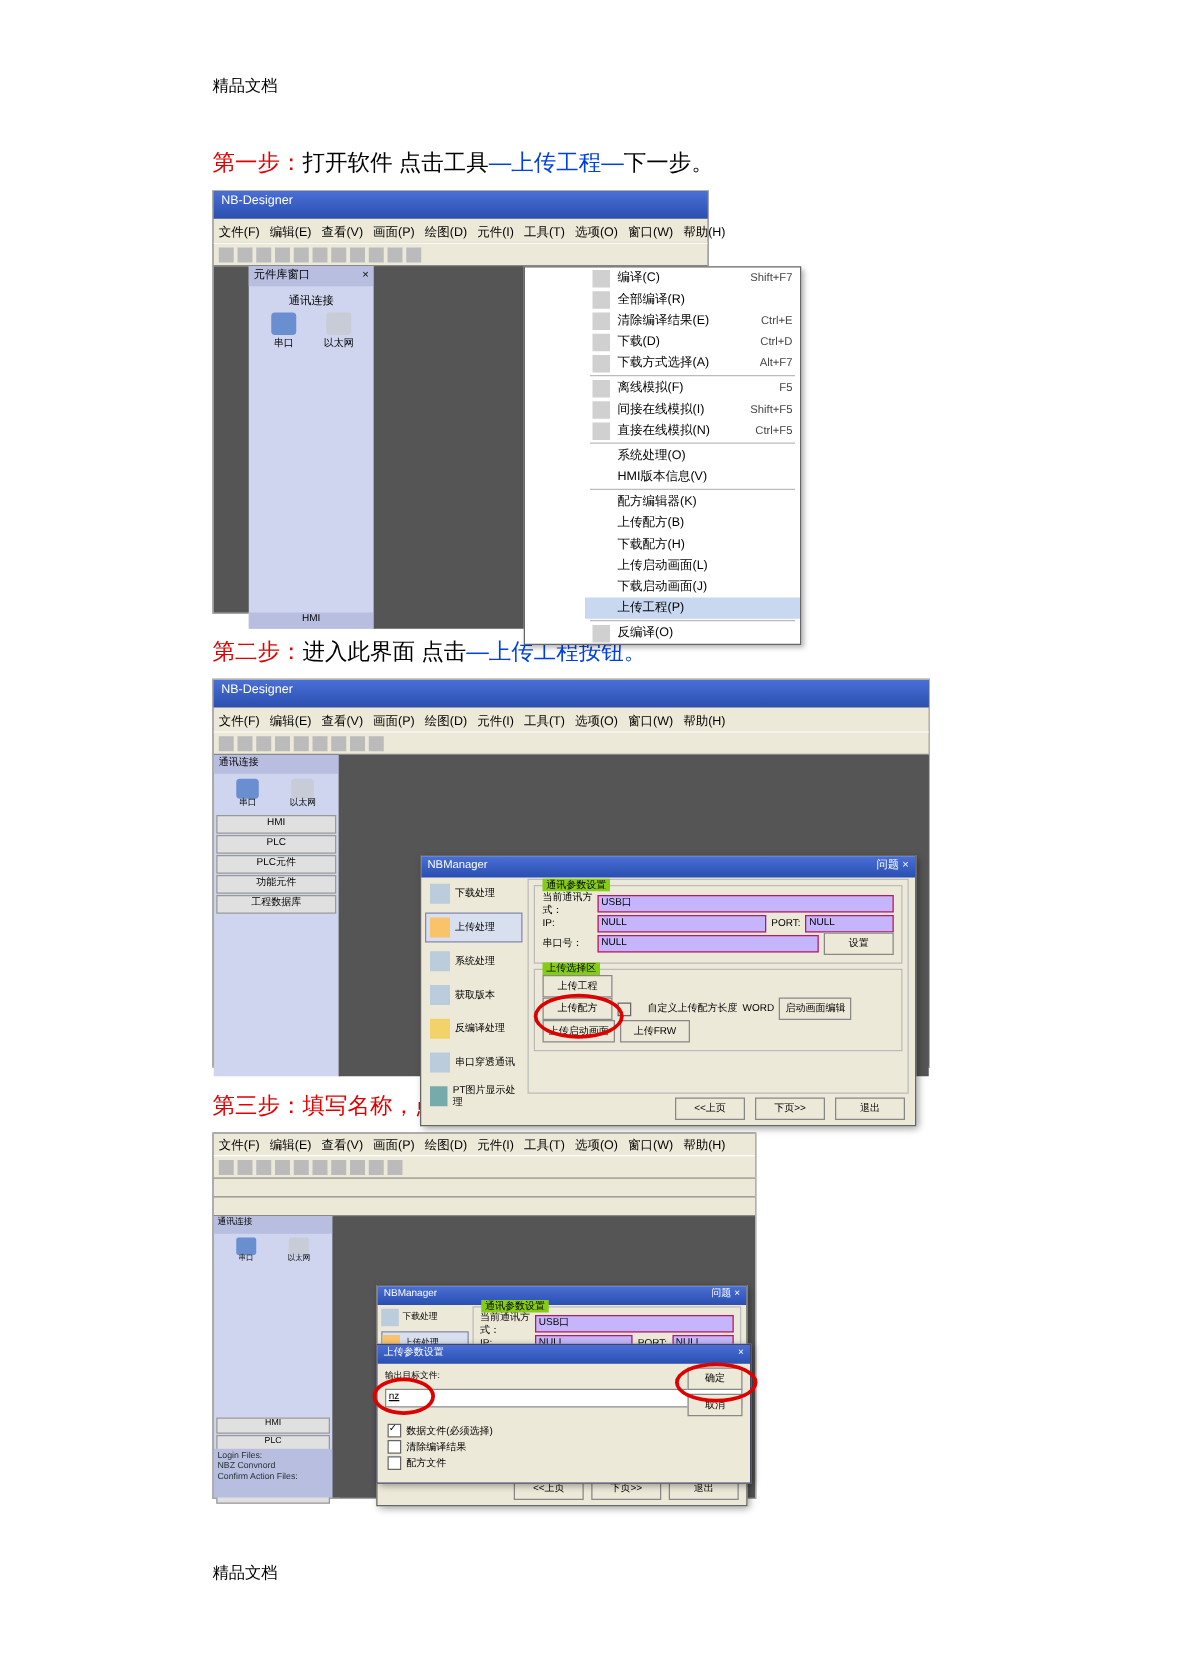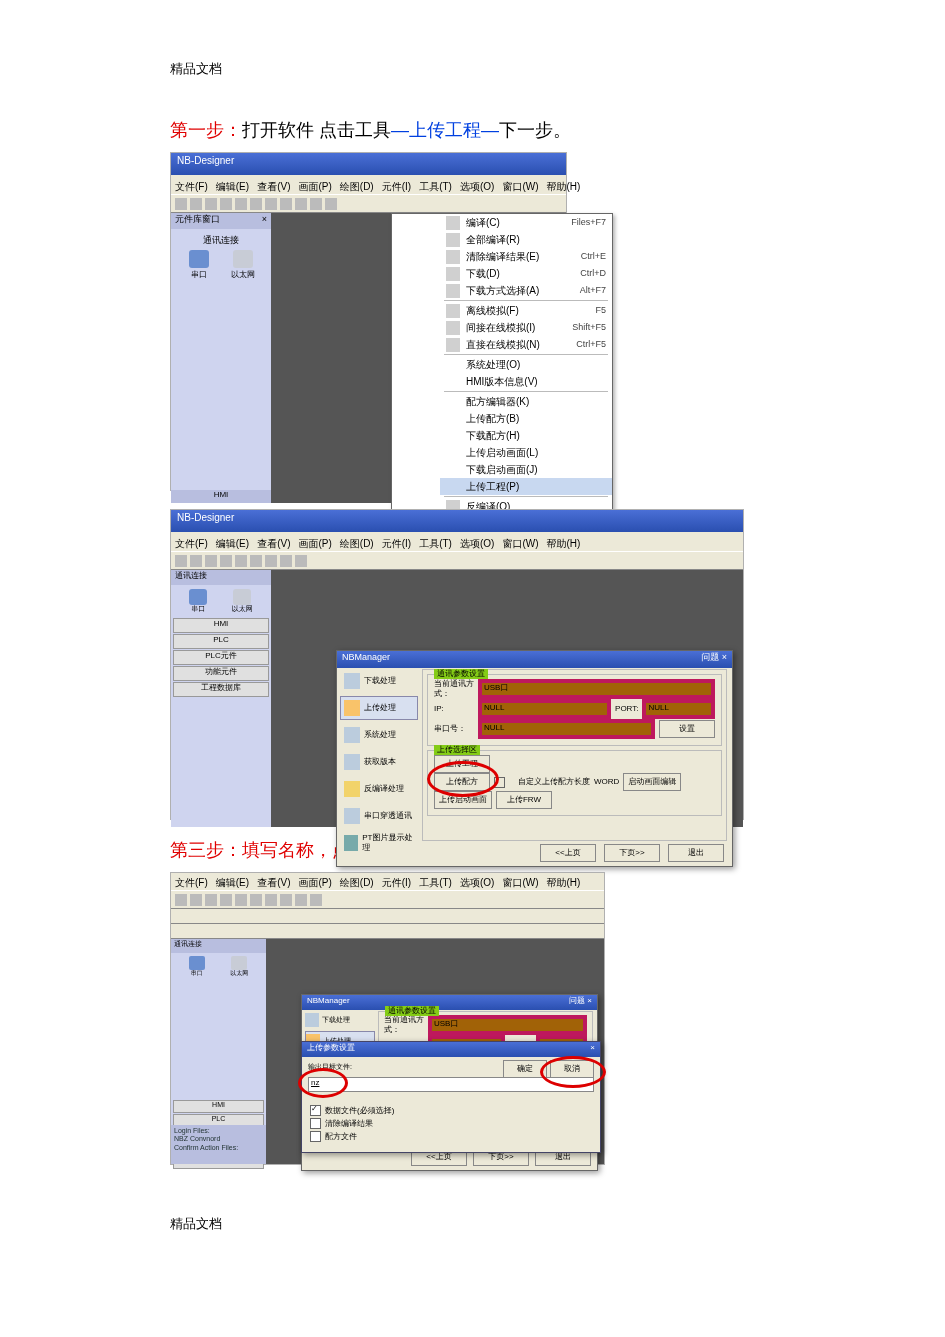--- a/index.html
+++ b/index.html
@@ -53,21 +53,21 @@
   }
   .menubar span { white-space: nowrap; }
   .toolbar {
     background: #ece9d8; height: 17px;
     border-top: 1px solid #fff; border-bottom: 1px solid #888;
     display: flex; align-items: center; padding: 0 4px; gap: 3px;
   }
   .tb-ico {
     width: 12px; height: 12px; background: #bbb; display:inline-block;
   }
-  .shot1 .body { position: relative; height: calc(100% - 54px); }
+  .shot1 .body { position: relative; height: calc(100% - 54px); margin-left: 28px; }
   .panel1 {
     position: absolute; left: 0; top: 0; width: 100px; height: 290px;
     background: #cfd4ef; border-right: 1px solid #888;
   }
   .panel1 .ptitle {
     background: #b8bedf; height: 14px; font-size: 9px; padding:1px 4px;
     display:flex; justify-content: space-between;
   }
   .panel1 .subtitle { font-size: 9px; text-align: center; margin: 6px 0 4px; }
   .panel1 .icons { display: flex; justify-content: space-around; padding: 0 6px; }
@@ -133,21 +133,21 @@
   .dialog2 .dleft .it.sel { background:#d8e0f0; border:1px solid #88a; }
   .dialog2 .dleft .it .ii { width:16px; height:16px; background:#bcd; }
   .dialog2 .dright {
     position:absolute; left:85px; top:18px; right:5px; bottom:25px;
     border:1px solid #bbb; background:#ece9d8; padding:4px;
   }
   .grp { border:1px solid #bbb; padding:4px 6px 6px; margin-bottom:4px; font-size:8px; position:relative; }
   .grp .gt { position:absolute; top:-6px; left:6px; background:#84cc16; padding:0 3px; }
   .field { display:flex; align-items:center; gap:4px; margin:0 0; font-size:8px;}
   .field .lab{ width:40px; }
-  .field .box { flex:1; height:12px; border:4px solid #be185d; background:#a16207; font-size:8px; padding:0 2px;}
+  .field .box { flex:1; height:12px; border:1px solid #be185d; background:#c4b5fd; font-size:8px; padding:0 2px;}
   .btn {
     display:inline-block; min-width:46px; height:16px; border:1px solid #888;
     background:#ece9d8; font-size:8px; text-align:center; line-height:15px;
     padding: 0 4px;
   }
   .dialog2 .dfoot{
     position:absolute; bottom:4px; right:8px; display:flex; gap:8px;
   }
   .red-oval {
     position:absolute; border:3px solid #d00; border-radius:50%;
@@ -172,21 +172,21 @@
   .sub-dlg {
     position:absolute; left:130px; top:102px; width:298px; height:110px;
     background:#ece9d8; border:1px solid #446; box-shadow:2px 2px 6px rgba(0,0,0,.4);
   }
   .sub-dlg .dt{
     background:linear-gradient(#4a6fd6,#2a4fb0); color:#fff;
     height:13px; font-size:8px; padding:1px 5px; display:flex; justify-content:space-between;
   }
   .sub-dlg .row1{ display:flex; align-items:center; gap:4px; padding:6px; }
   .sub-dlg .row1 .inp{ flex:1; height:13px; border:1px solid #888; background:#fff; font-size:8px; padding:0 2px;text-decoration:underline;}
-  .sub-dlg .btns{ position:absolute; right:6px; top:18px; display:flex; flex-direction:row; gap:3px;}
+  .sub-dlg .btns{ position:absolute; right:6px; top:18px; display:flex; flex-direction:column; gap:3px;}
   .sub-dlg .chk { display:flex; align-items:center; gap:4px; font-size:8px; padding:1px 8px;}
   .sub-dlg .chk .cb { width:9px; height:9px; border:1px solid #666; background:#fff; display:inline-block;}
   .sub-dlg .chk .cb.on::after{content:"✓"; font-size:8px; position:relative; top:-2px;}
   .status-area{
     position:absolute; left:0; bottom:0; width:95px; height:35px;
     background:#b8bedf; font-size:7px; color:#233; padding:2px 3px;
     line-height:1.2;
   }
 
   .footer-small { font-size:13px; margin-top:50px; }
@@ -246,21 +246,21 @@
               <span>以太网</span>
             </div>
         </div>
         <div class="foot">HMI</div>
       </div>
       <div class="canvas1"></div>
       <div class="menu-drop">
         <div class="row">
             <span class="ico"></span>
             <span class="lab">编译(C)</span>
-            <span class="sc">Files+F7</span>
+            <span class="sc">Shift+F7</span>
           </div>
         <div class="row">
             <span class="ico"></span>
             <span class="lab">全部编译(R)</span>
           </div>
         <div class="row">
             <span class="ico"></span>
             <span class="lab">清除编译结果(E)</span>
             <span class="sc">Ctrl+E</span>
           </div>
@@ -326,20 +326,23 @@
           </div>
         <div class="sep"></div>
         <div class="row">
             <span class="ico"></span>
             <span class="lab">反编译(O)</span>
           </div>
       </div>
     </div>
   </div>
 
+  <div class="step-title">
+    <span>第二步：</span><span class="black">进入此界面 点击</span><span class="blue">—</span><span class="blue">上传工程按钮。</span>
+  </div>
 
   <div class="shot shot2">
     <div class="tbar">NB-Designer</div>
     <div class="menubar">
       <span>文件(F)</span>
       <span>编辑(E)</span>
       <span>查看(V)</span>
       <span>画面(P)</span>
       <span>绘图(D)</span>
       <span>元件(I)</span>

